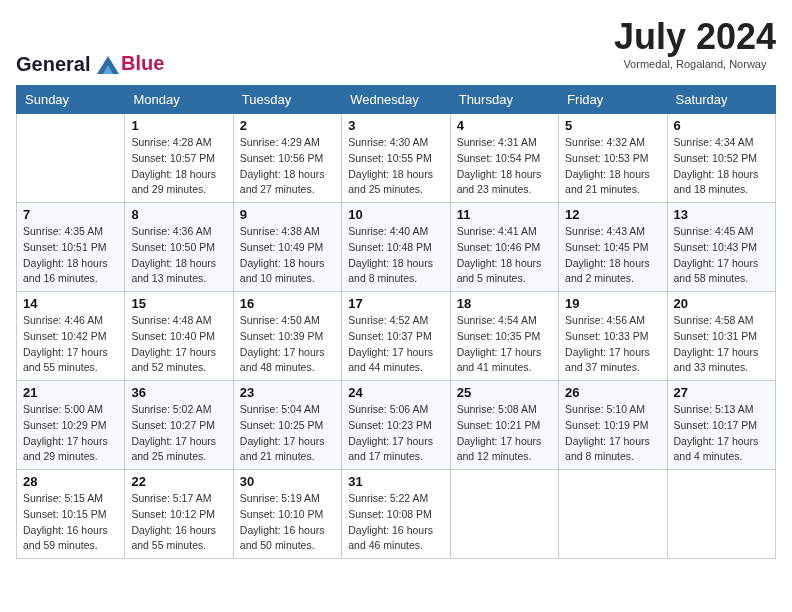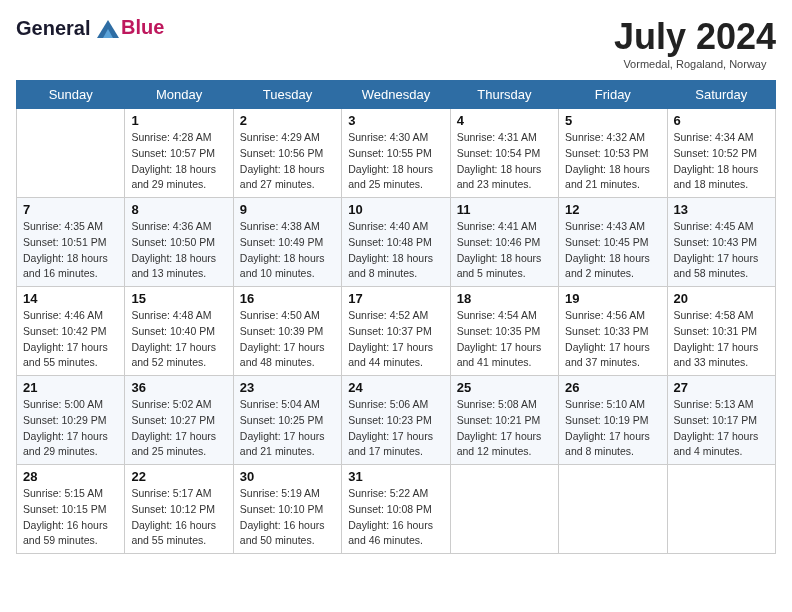--- a/index.html
+++ b/index.html
@@ -33,21 +33,21 @@
       color: #444;
     }
     .calendar {
       width: 100%;
       border-collapse: collapse;
       font-size: 11px;
     }
     .calendar th {
       background-color: #2e6da4;
       color: #fff;
-      text-align: center;
+      text-align: left;
       padding: 6px 8px;
       font-size: 13px;
       font-weight: normal;
       border: 1px solid #2e6da4;
     }
     .calendar td {
       border: 1px solid #ccc;
       vertical-align: top;
       padding: 4px 6px;
       width: 107px;
@@ -72,21 +72,21 @@
     .empty-cell {
       background: #fafafa;
     }
   </style>
 </head>
 <body>
 
 <div class="header-area">
   <div class="logo">
     <div>
-      <div style="display:flex;align-items:center;">
+      <div style="display:flex;align-items:center;margin-top:36px;">
         <div style="font-size:20px;font-weight:bold;color:#1a1a2e;line-height:1.1;">
           <span style="color:#1a1a2e;">General</span>
           <svg width="22" height="18" viewBox="0 0 22 18" style="vertical-align:middle;margin-left:1px;">
             <polygon points="0,18 11,0 22,18" fill="#2e6da4"></polygon>
             <polygon points="6,18 11,9 16,18" fill="#5ba3d9"></polygon>
           </svg>
         </div>
         <div style="font-size:20px;font-weight:bold;color:#be185d;margin-left:2px;">Blue</div>
       </div>
     </div>

